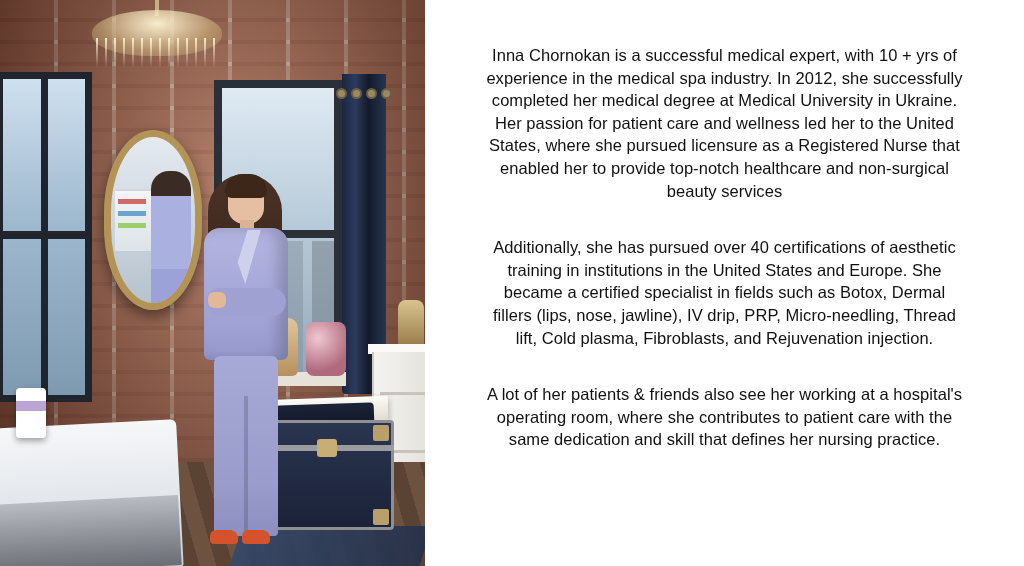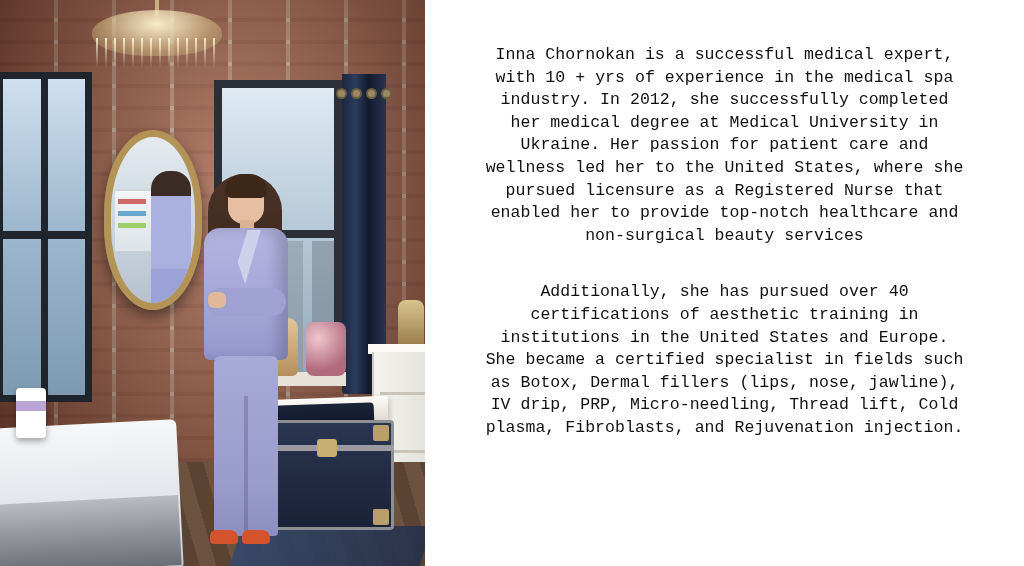--- a/index.html
+++ b/index.html
@@ -424,21 +424,20 @@
   .p-shoe-l { left: 24px; }
   .p-shoe-r { left: 56px; }
 
   
   .text-panel {
     flex: 1 1 auto;
     height: 566px;
     background: #ffffff;
     padding: 44px 58px 0 58px;
     box-sizing: border-box;
-    font-family: Liberation Mono, monospace;
   }
   .para {
     text-align: center;
     color: #111111;
     font-size: 16.5px;
     line-height: 22.6px;
     letter-spacing: 0.05px;
     margin: 0 0 34px 0;
   }
   .para:last-child { margin-bottom: 0; }
@@ -515,15 +514,16 @@
       <div class="p-hand"></div>
       <div class="p-pants"></div>
       <div class="p-shoe-l"></div>
       <div class="p-shoe-r"></div>
     </div>
   </div>
 
   <div class="text-panel">
     <p class="para">Inna Chornokan is a successful medical expert, with 10 + yrs of experience in the medical spa industry. In 2012, she successfully completed her medical degree at Medical University in Ukraine. Her passion for patient care and wellness led her to the United States, where she pursued licensure as a Registered Nurse that enabled her to provide top-notch healthcare and non-surgical beauty services</p>
     <p class="para">Additionally, she has pursued over 40 certifications of aesthetic training in institutions in the United States and Europe. She became a certified specialist in fields such as Botox, Dermal fillers (lips, nose, jawline), IV drip, PRP, Micro-needling, Thread lift, Cold plasma, Fibroblasts, and Rejuvenation injection.</p>
+    <p class="para">A lot of her patients &amp; friends also see her working at a hospital's operating room, where she contributes to patient care with the same dedication and skill that defines her nursing practice.</p>
   </div>
 
 </div>
 
 </body></html>

